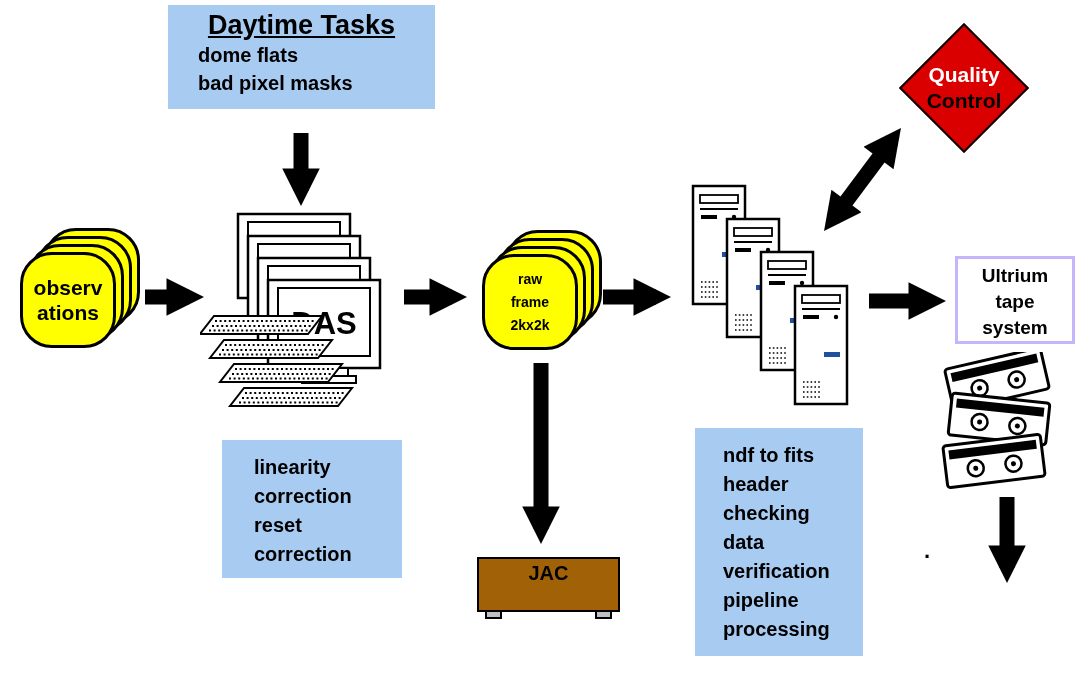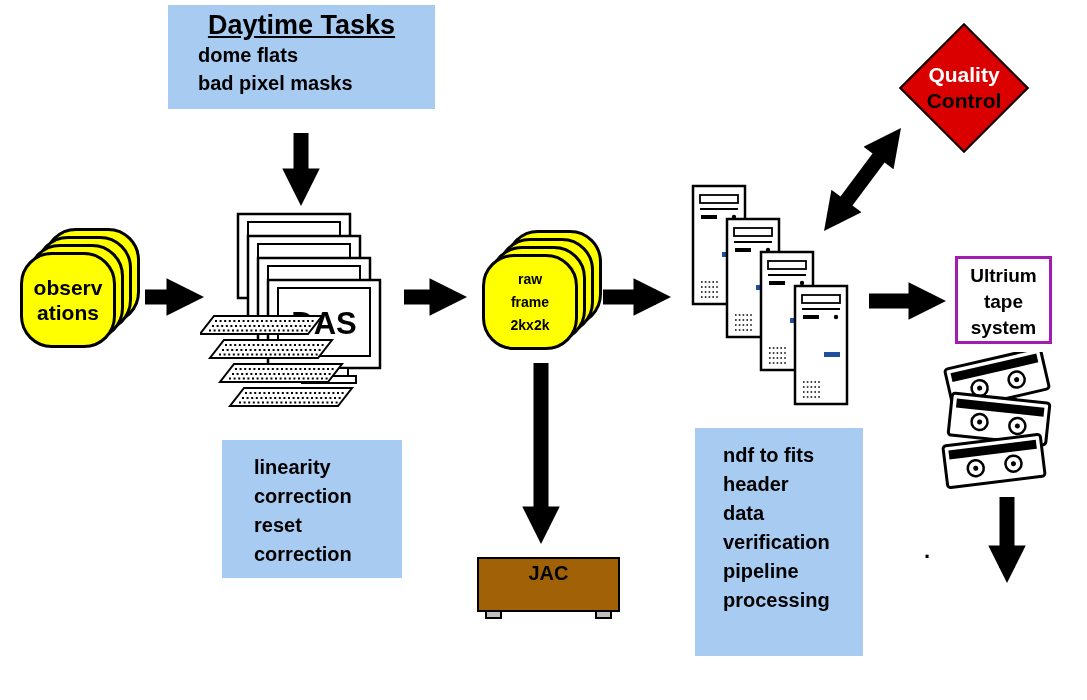--- a/index.html
+++ b/index.html
@@ -37,22 +37,22 @@
   
   .diamond { position: absolute; left: 918px; top: 42px; width: 92px; height: 92px;
              background: #DB0000; border: 2px solid #000; transform: rotate(45deg); }
   .diamond-inner { width: 100%; height: 100%; display: flex; flex-direction: column;
                    align-items: center; justify-content: center; transform: rotate(-45deg);
                    font-size: 21px; line-height: 26px; text-align: center; }
   .q-white { color: #ffffff; }
   .q-black { color: #000000; }
 
   
-  .ultrium { position: absolute; left: 955px; top: 256px; width: 97px; height: 88px;
-             background: #fff; border: 3px solid #a21caf; text-align: center;
+  .ultrium { position: absolute; left: 955px; top: 256px; width: 120px; height: 88px;
+             background: #fff; border: 3px solid #c4b5fd; text-align: center;
              font-size: 19px; line-height: 26px; padding-top: 4px; }
 
   
   .jac { position: absolute; left: 477px; top: 557px; width: 143px; height: 55px;
          background: #a16207; border: 2px solid #000; text-align: center;
          font-size: 20px; line-height: 25px; padding-top: 2px; }
   .jac-foot { position: absolute; width: 17px; height: 9px; background: #C0C0C0;
               border: 2px solid #000; top: 100%; }
   .foot-l { left: 6px; } .foot-r { right: 6px; }
 
@@ -274,20 +274,21 @@
 
   <div class="jac">
     <div>JAC</div>
     <div class="jac-foot foot-l"></div>
     <div class="jac-foot foot-r"></div>
   </div>
 
   <div class="bluebox ndf">
     <div class="bline">ndf to fits</div>
     <div class="bline">header</div>
+    <div class="bline">checking</div>
     <div class="bline">data</div>
     <div class="bline">verification</div>
     <div class="bline">pipeline</div>
     <div class="bline">processing</div>
   </div>
 
   <div class="stray">.</div>
 
 </div>
 

